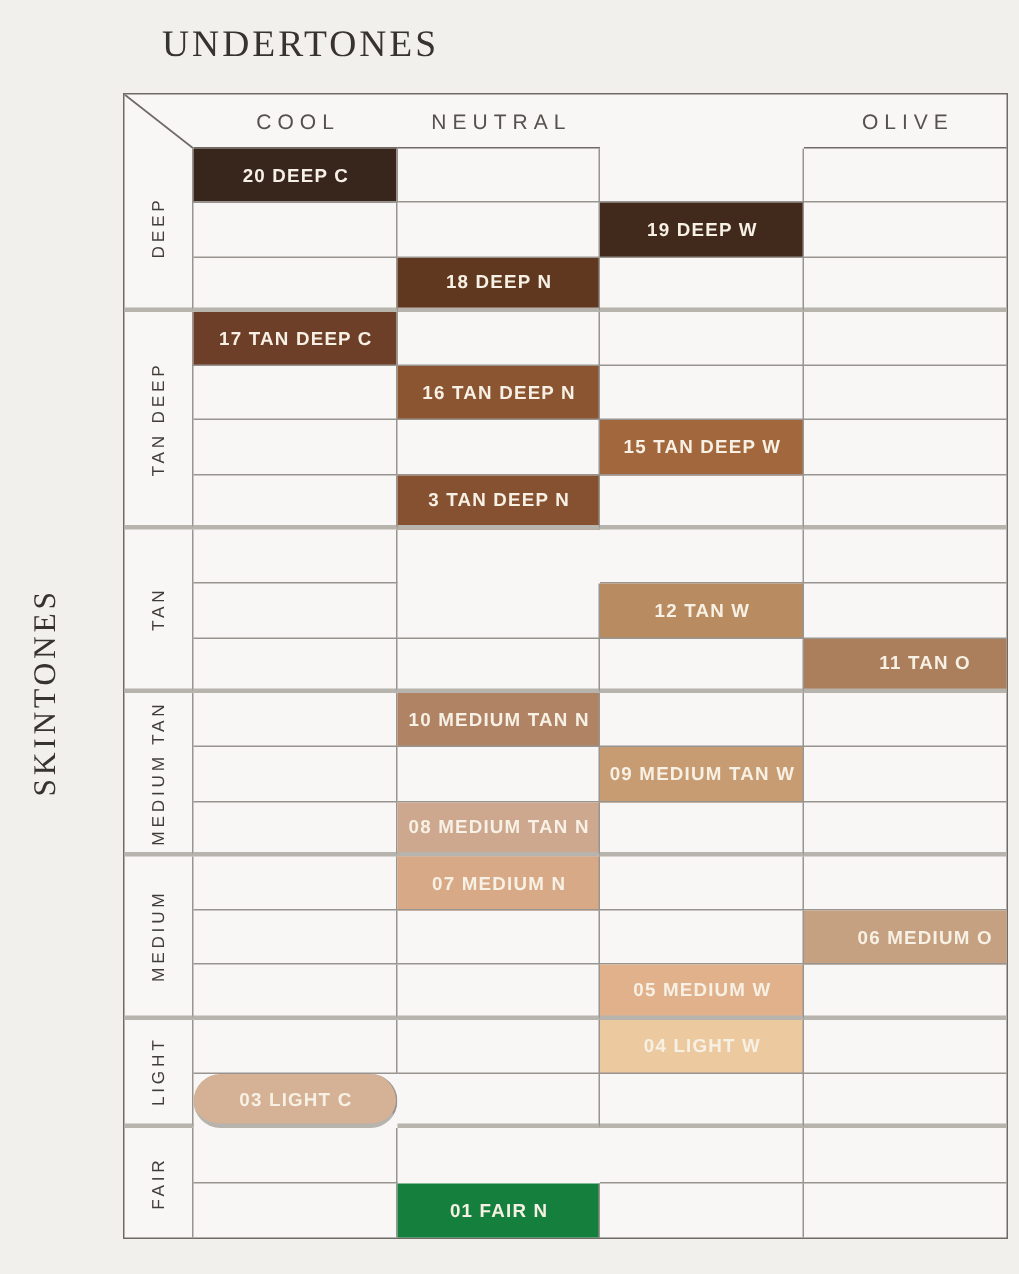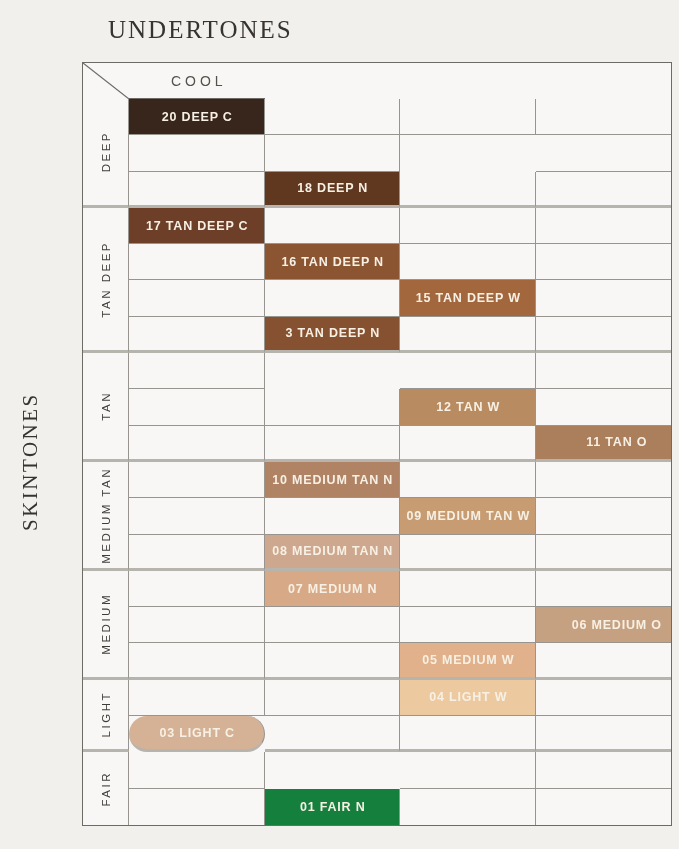--- a/index.html
+++ b/index.html
@@ -88,20 +88,22 @@
 <div class="page">
   <div class="title">UNDERTONES</div>
   <div class="side-label">SKINTONES</div>
   <div class="grid" id="grid">
     <div class="corner">
       <svg viewBox="0 0 46 36" preserveAspectRatio="none">
         <line x1="0" y1="0" x2="46" y2="36" stroke="#6e6a66" stroke-width="1.2" vector-effect="non-scaling-stroke"></line>
       </svg>
     </div>
   <div class="colhead" style="grid-area: 1 / 2;">COOL</div>
+      <div class="colhead" style="grid-area: 1 / 3;">NEUTRAL</div>
+      <div class="colhead" style="grid-area: 1 / 5;">OLIVE</div>
       <div class="group-cell group-end" style="grid-area: 2 / 1 / span 3;">
         <span>DEEP</span>
       </div>
       <div class="group-cell group-end" style="grid-area: 5 / 1 / span 4;">
         <span>TAN DEEP</span>
       </div>
       <div class="group-cell group-end" style="grid-area: 9 / 1 / span 3;">
         <span>TAN</span>
       </div>
       <div class="group-cell group-end" style="grid-area: 12 / 1 / span 3;">
@@ -115,20 +117,21 @@
       </div>
       <div class="group-cell last-row" style="grid-area: 20 / 1 / span 2;">
         <span>FAIR</span>
       </div>
       <div class="cell" style="grid-area: 2 / 2; background: rgb(56, 37, 27);">20 DEEP C</div>
       <div class="cell" style="grid-area: 2 / 3;"></div>
       <div class="cell" style="grid-area: 2 / 4;"></div>
       <div class="cell last-col" style="grid-area: 2 / 5;"></div>
       <div class="cell" style="grid-area: 3 / 2;"></div>
       <div class="cell" style="grid-area: 3 / 3;"></div>
+      <div class="cell" style="grid-area: 3 / 4; background: rgb(65, 41, 27);">19 DEEP W</div>
       <div class="cell last-col" style="grid-area: 3 / 5;"></div>
       <div class="cell group-end" style="grid-area: 4 / 2;"></div>
       <div class="cell group-end" style="grid-area: 4 / 3; background: rgb(96, 55, 31);">18 DEEP N</div>
       <div class="cell group-end" style="grid-area: 4 / 4;"></div>
       <div class="cell last-col group-end" style="grid-area: 4 / 5;"></div>
       <div class="cell" style="grid-area: 5 / 2; background: rgb(110, 63, 40);">17 TAN DEEP C</div>
       <div class="cell" style="grid-area: 5 / 3;"></div>
       <div class="cell" style="grid-area: 5 / 4;"></div>
       <div class="cell last-col" style="grid-area: 5 / 5;"></div>
       <div class="cell" style="grid-area: 6 / 2;"></div>

